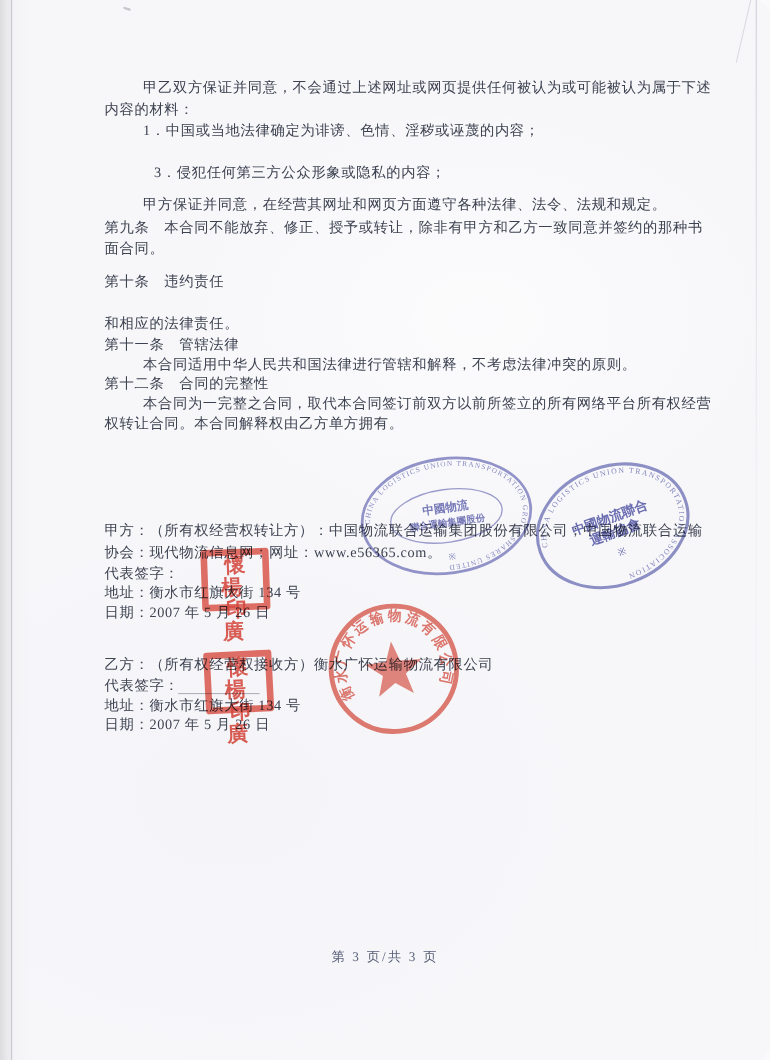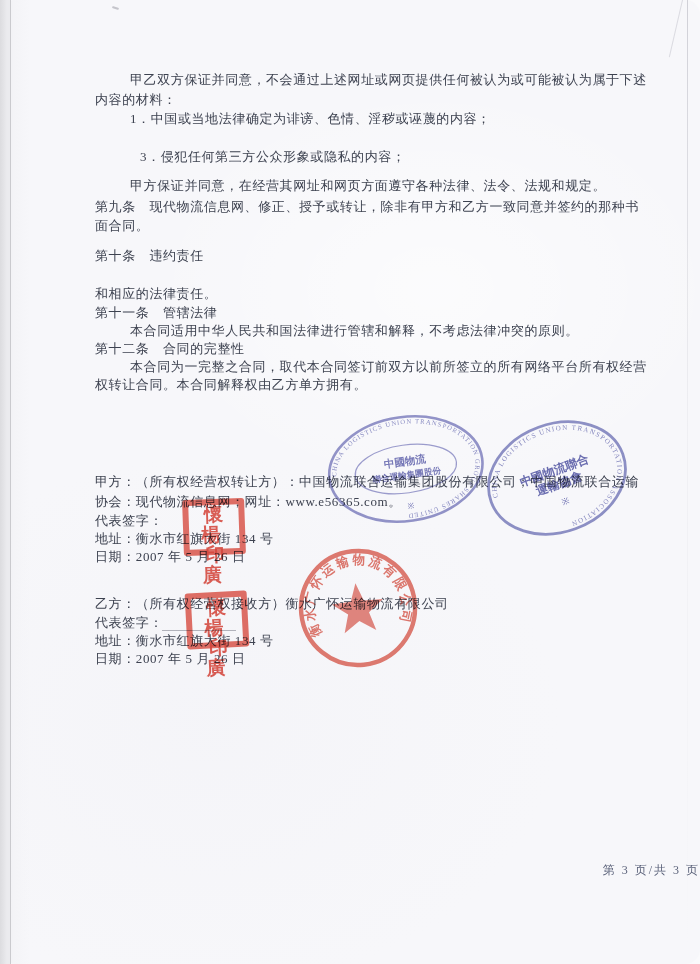--- a/index.html
+++ b/index.html
@@ -35,21 +35,21 @@
   }
   .ln{
     position:absolute;white-space:nowrap;
     font-size:13px;line-height:14px;letter-spacing:.6px;
     color:#3d4250;
   }
   .sig-line{
     position:absolute;height:1px;background:rgba(110,112,125,.5);
   }
   .footer{
-    position:absolute;left:0;right:0;top:862px;text-align:right;
+    position:absolute;left:0;right:0;top:862px;text-align:center;
     font-size:12px;letter-spacing:2px;color:#596078;
   }
   .stamp{position:absolute;mix-blend-mode:multiply;opacity:.9;}
   .sq-seal{
     width:50px;height:44px;
     border:6px solid rgba(220,62,48,.82);
     border-radius:3px;
     display:flex;flex-direction:column;justify-content:space-around;
     color:rgba(216,52,40,.88);
     font-weight:bold;font-size:19px;line-height:20px;
@@ -65,21 +65,21 @@
   <div class="edge-left"></div>
   <div class="edge-right"></div>
   <div class="corner-tr"></div>
   <div class="speck"></div>
 
   <div class="ln" style="top:73px;left:130px">甲乙双方保证并同意，不会通过上述网址或网页提供任何被认为或可能被认为属于下述</div>
   <div class="ln" style="top:93px;left:95px">内容的材料：</div>
   <div class="ln" style="top:112px;left:130px">1．中国或当地法律确定为诽谤、色情、淫秽或诬蔑的内容；</div>
   <div class="ln" style="top:150px;left:140px">3．侵犯任何第三方公众形象或隐私的内容；</div>
   <div class="ln" style="top:179px;left:130px">甲方保证并同意，在经营其网址和网页方面遵守各种法律、法令、法规和规定。</div>
-  <div class="ln" style="top:200px;left:95px">第九条　现代物流信息网、修正、授予或转让，除非有甲方和乙方一致同意并签约的那种书</div>
+  <div class="ln" style="top:200px;left:95px">第九条　本合同不能放弃、修正、授予或转让，除非有甲方和乙方一致同意并签约的那种书</div>
   <div class="ln" style="top:219px;left:95px">面合同。</div>
   <div class="ln" style="top:249px;left:95px">第十条　违约责任</div>
   <div class="ln" style="top:287px;left:95px">和相应的法律责任。</div>
   <div class="ln" style="top:306px;left:95px">第十一条　管辖法律</div>
   <div class="ln" style="top:324px;left:130px">本合同适用中华人民共和国法律进行管辖和解释，不考虑法律冲突的原则。</div>
   <div class="ln" style="top:342px;left:95px">第十二条　合同的完整性</div>
   <div class="ln" style="top:360px;left:130px">本合同为一完整之合同，取代本合同签订前双方以前所签立的所有网络平台所有权经营</div>
   <div class="ln" style="top:378px;left:95px">权转让合同。本合同解释权由乙方单方拥有。</div>
 
   <div class="ln" style="top:475px;left:95px">甲方：（所有权经营权转让方）：中国物流联合运输集团股份有限公司；中国物流联合运输</div>

